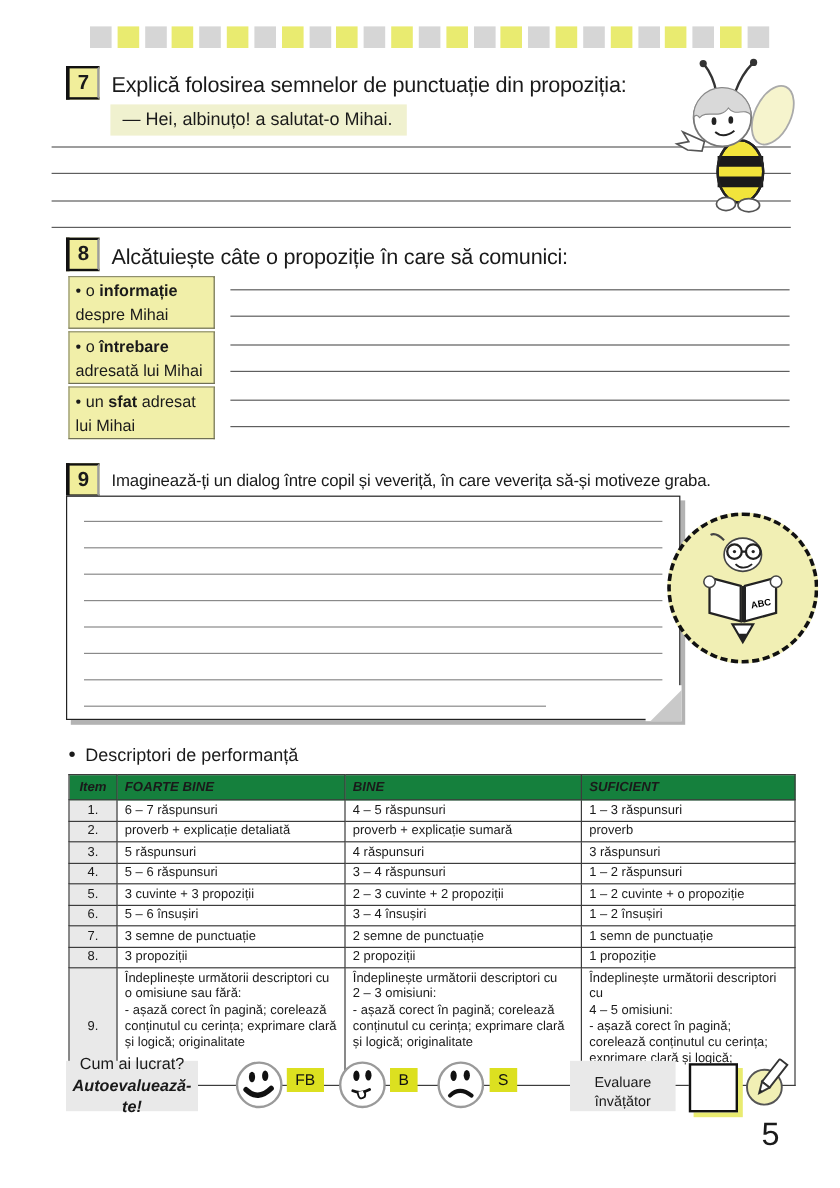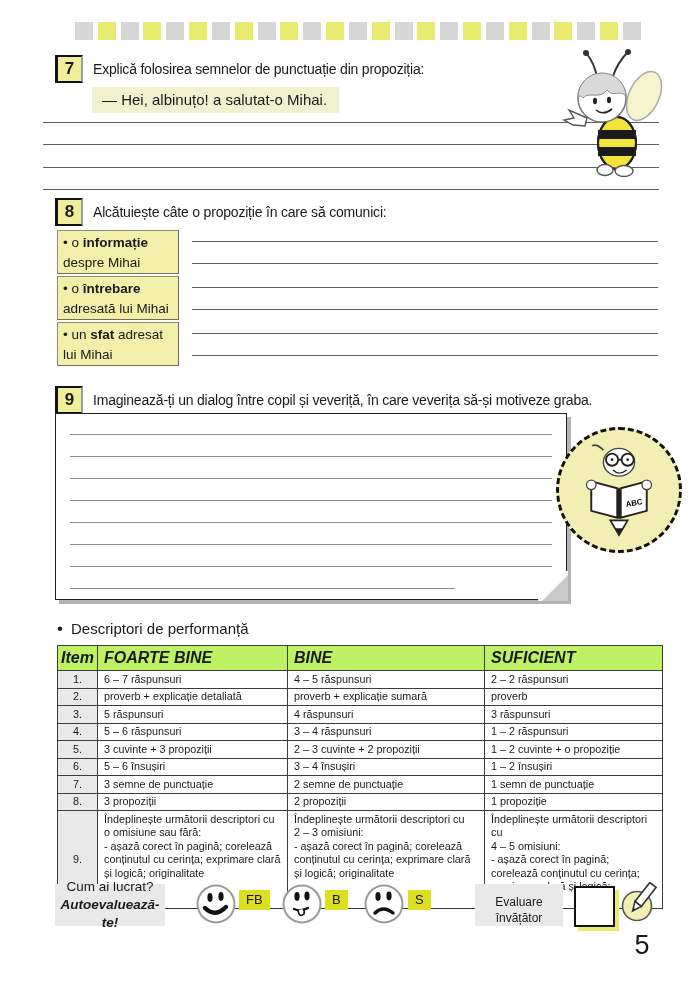--- a/index.html
+++ b/index.html
@@ -12,21 +12,21 @@
   
   .topbar { position:absolute; left:75px; top:22px; width:566px; height:18px; display:flex; justify-content:space-between; }
   .topbar .sq { width:18px; height:18px; flex:0 0 auto; }
 
   
   .badge {
     position:absolute; width:28px; height:28px; background:#f1ee9b;
     border:2px solid #111; border-left-width:3px; border-right-color:#9d9d9d;
     font-size:17px; font-weight:bold; display:flex; align-items:center; justify-content:center;
   }
-  .prompt { position:absolute; font-size:14px; letter-spacing:-0.2px; white-space:nowrap; }
+  .prompt { position:absolute; font-size:18px; letter-spacing:-0.2px; white-space:nowrap; }
 
   
   .highlight7 { position:absolute; left:92px; top:87px; background:#f0f1cf; padding:4px 12px 5px 10px; font-size:15px; white-space:nowrap; }
   .lines7 { position:absolute; left:43px; top:122px; width:616px; height:72px; }
   .wline { position:absolute; left:0; width:100%; height:0; border-top:1.4px solid #5e5e5e; }
 
   .bee { position:absolute; left:547px; top:48px; width:120px; height:130px; }
 
   
   .ex8row { position:absolute; left:57px; width:601px; height:44px; }
@@ -52,21 +52,21 @@
     background:#f1efb4; border:3px dashed #111; border-radius:50%;
     display:flex; align-items:center; justify-content:center;
   }
 
   
   .desc-heading { position:absolute; left:57px; top:619px; font-size:15px; }
   .desc-heading .bullet { font-size:17px; margin-right:8px; }
   .desc-table { position:absolute; left:57px; top:645px; width:605px; border-collapse:collapse; table-layout:fixed; }
   .desc-table th, .desc-table td { border:1.2px solid #3c3c3c; font-weight:normal; }
   .desc-table th {
-    background:#bef264; font-style:italic; font-weight:bold; font-size:16px;
+    background:#15803d; font-style:italic; font-weight:bold; font-size:11px;
     text-align:left; padding:3px 6px; height:21px;
   }
   .desc-table th.item-col { text-align:center; padding:3px 2px; }
   .desc-table td { font-size:10.8px; line-height:1.25; padding:1px 6px; height:17.5px; vertical-align:middle; white-space:pre-line; }
   .desc-table td.item-cell { background:#e9e9e9; text-align:center; padding:1px 2px; }
   .desc-table tr.row9 td { vertical-align:top; padding-top:2px; height:auto; }
   .desc-table tr.row9 td.item-cell { vertical-align:middle; }
 
   
   .graybox { position:absolute; background:#e9e9e9; display:flex; flex-direction:column; align-items:center; justify-content:center; text-align:center; }
@@ -226,21 +226,21 @@
         <th>FOARTE BINE</th>
         <th>BINE</th>
         <th>SUFICIENT</th>
       </tr>
     </thead>
     <tbody>
         <tr>
           <td class="item-cell">1.</td>
           <td>6 – 7 răspunsuri</td>
           <td>4 – 5 răspunsuri</td>
-          <td>2 – 2 răspunsuri</td>
+          <td>1 – 3 răspunsuri</td>
         </tr>
         <tr>
           <td class="item-cell">2.</td>
           <td>proverb + explicație detaliată</td>
           <td>proverb + explicație sumară</td>
           <td>proverb</td>
         </tr>
         <tr>
           <td class="item-cell">3.</td>
           <td>5 răspunsuri</td>

